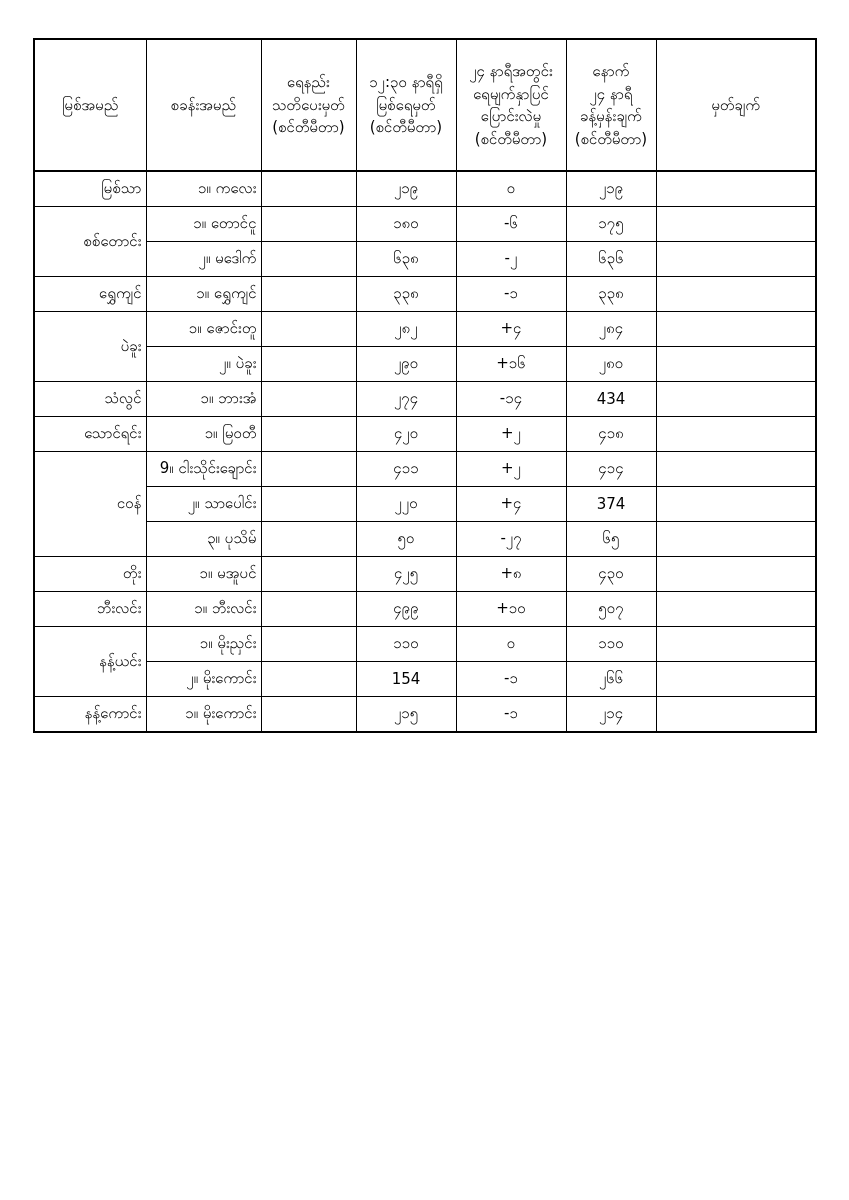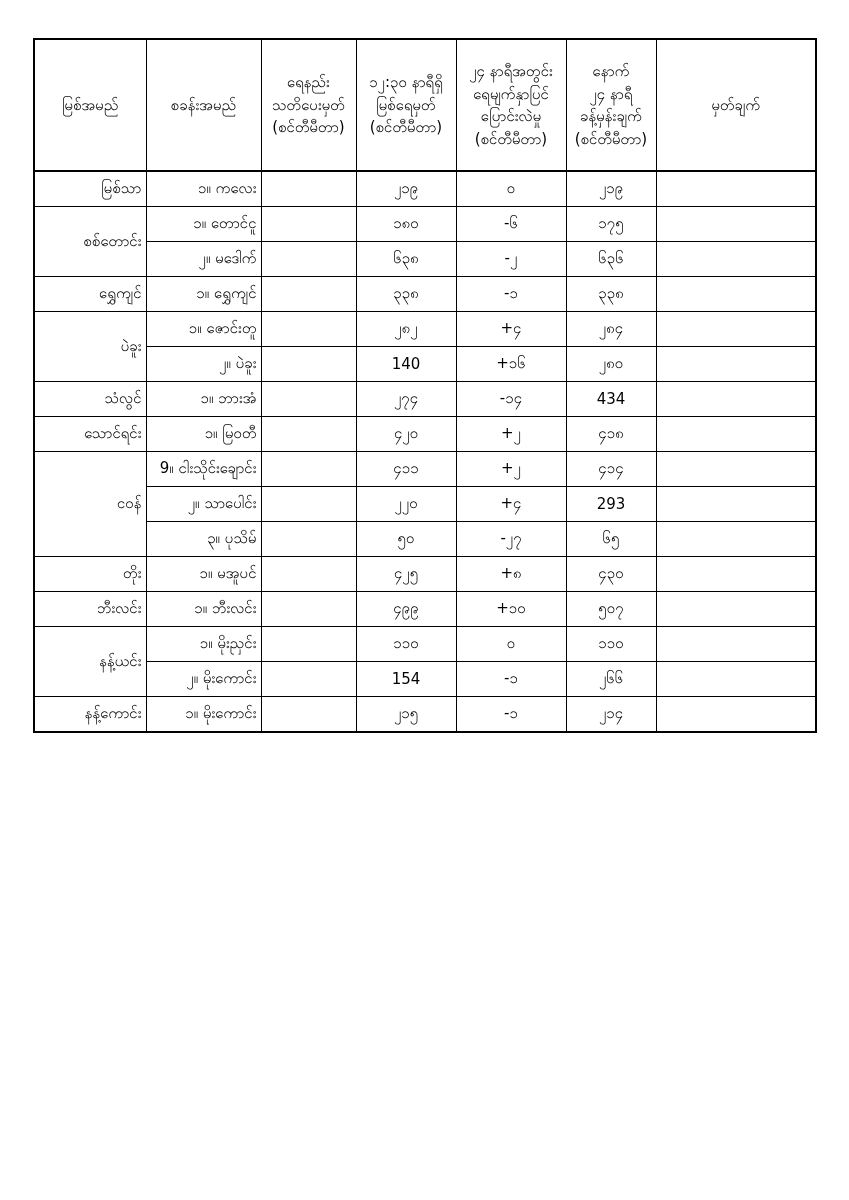--- a/index.html
+++ b/index.html
@@ -155,21 +155,21 @@
           <td class="station group-start">၁။ ဇောင်းတူ</td>
           <td class="num group-start"></td>
           <td class="num group-start">၂၈၂</td>
           <td class="num group-start">+၄</td>
           <td class="num group-start">၂၈၄</td>
           <td class="num group-start"></td>
         </tr>
         <tr>
           <td class="station">၂။ ပဲခူး</td>
           <td class="num"></td>
-          <td class="num">140</td>
+          <td class="num">၂၉၀</td>
           <td class="num">+၁၆</td>
           <td class="num">၂၈၀</td>
           <td class="num"></td>
         </tr>
         <tr>
           <td class="river group-start" rowspan="1">သံလွင်</td>
           <td class="station group-start">၁။ ဘားအံ</td>
           <td class="num group-start"></td>
           <td class="num group-start">၂၇၄</td>
           <td class="num group-start">-၁၄</td>
@@ -192,21 +192,21 @@
           <td class="num group-start">၄၁၁</td>
           <td class="num group-start">+၂</td>
           <td class="num group-start">၄၁၄</td>
           <td class="num group-start"></td>
         </tr>
         <tr>
           <td class="station">၂။ သာပေါင်း</td>
           <td class="num"></td>
           <td class="num">၂၂၀</td>
           <td class="num">+၄</td>
-          <td class="num">293</td>
+          <td class="num">374</td>
           <td class="num"></td>
         </tr>
         <tr>
           <td class="station">၃။ ပုသိမ်</td>
           <td class="num"></td>
           <td class="num">၅၀</td>
           <td class="num">-၂၇</td>
           <td class="num">၆၅</td>
           <td class="num"></td>
         </tr>

